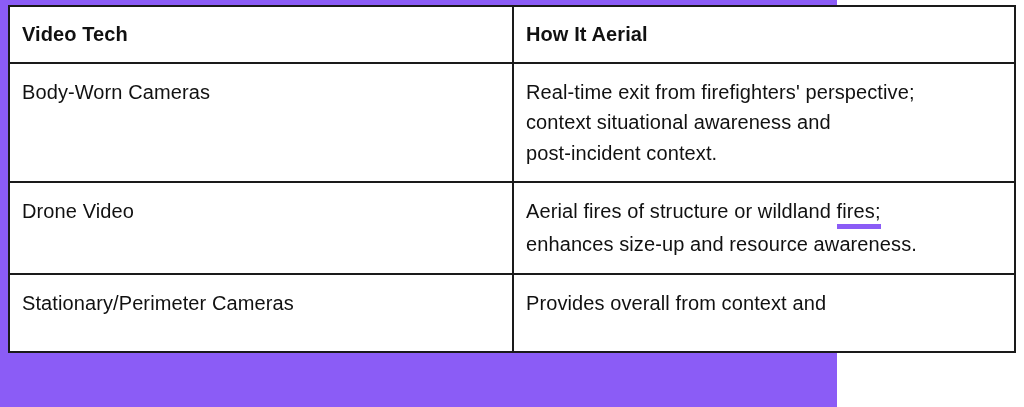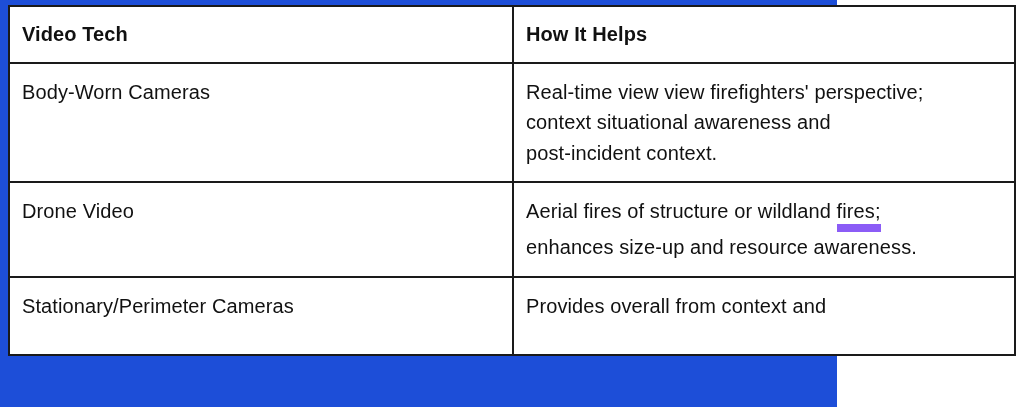--- a/index.html
+++ b/index.html
@@ -12,21 +12,21 @@
     height: 407px;
     overflow: hidden;
     font-family: "Liberation Sans", sans-serif;
     -webkit-font-smoothing: antialiased;
   }
 
   .page {
     position: relative;
     width: 837px;
     height: 407px;
-    background: #1d4ed8;
+    background: #8b5cf6;
   }
 
   .tech-table {
     position: absolute;
     left: 8px;
     top: 5px;
     width: 1006px;
     border-collapse: collapse;
     table-layout: fixed;
     background: #ffffff;
@@ -64,55 +64,55 @@
   tbody tr.row-0 { height: 107px; margin-top: 20px; }
   tbody tr.row-1 { height: 80px; }
   tbody tr.row-2 { height: 77px; margin-top: 20px; }
   tbody tr.row-3 { height: 78px; }
 
   
   .misspelled {
     position: relative;
     display: inline-block;
     padding-bottom: 1px;
-    border-bottom: 8px solid #8b5cf6;
+    border-bottom: 5px solid #8b5cf6;
     line-height: normal;
   }
 </style>
 </head>
 <body>
 
 <div class="page">
 
   <table class="tech-table">
     <colgroup>
       <col class="col-tech">
       <col class="col-helps">
     </colgroup>
 
     <thead>
       <tr>
         <th>
           <div class="cell-inner">Video Tech</div>
         </th>
         <th>
-          <div class="cell-inner">How It Helps</div>
+          <div class="cell-inner">How It Aerial</div>
         </th>
       </tr>
     </thead>
 
     <tbody>
 
       <tr class="row-0">
         <td>
           <div class="cell-inner">Body-Worn Cameras</div>
         </td>
         <td>
           <div class="cell-inner">
-            <span>Real-time view view firefighters' perspective;</span><br>
+            <span>Real-time exit from firefighters' perspective;</span><br>
             <span>context situational awareness and</span><br>
             <span>post-incident context.</span>
           </div>
         </td>
       </tr>
 
 
       <tr class="row-2">
         <td>
           <div class="cell-inner">Drone Video</div>

